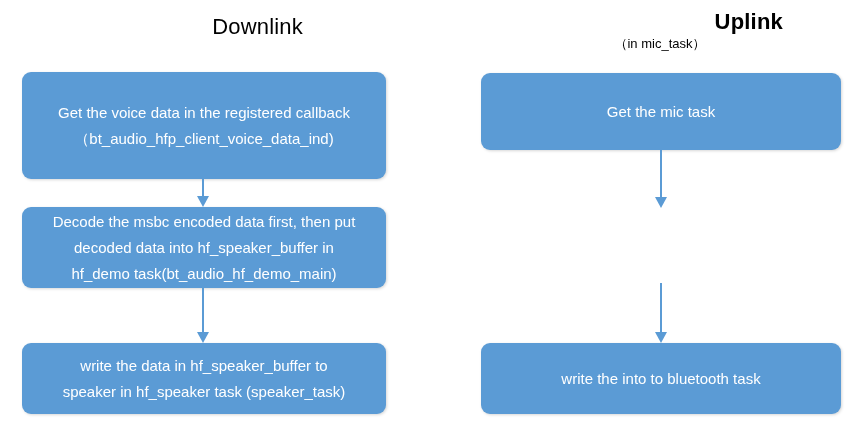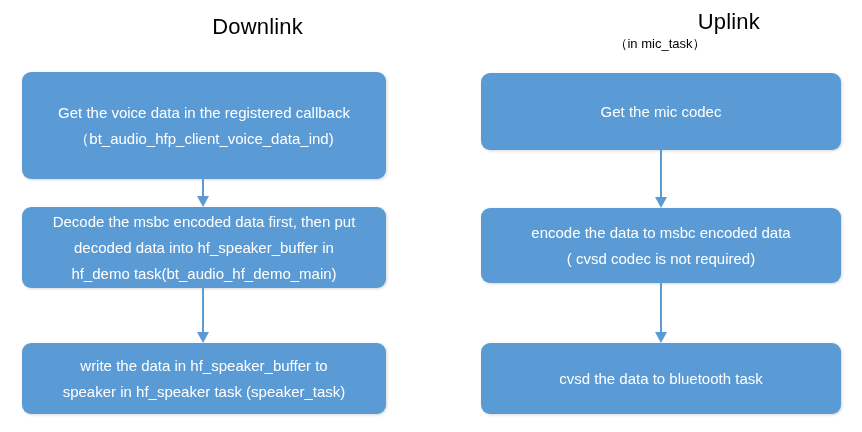--- a/index.html
+++ b/index.html
@@ -67,50 +67,46 @@
     overflow: visible;
   }
 </style>
 </head>
 <body>
 
 <div id="canvas">
 
   <div class="col-title" style="left:103px; top:14px; width:200px;">Downlink</div>
 
-  <div class="col-title" style="left:560px; top:9px; width:200px;">Uplink</div>
+  <div class="col-title" style="left:583px; top:9px; width:200px;font-weight:bold;">Uplink</div>
   <div class="col-subtitle" style="left:560px; top:36px; width:200px;">（in mic_task）</div>
 
   <div class="pbox" style="left:22px; top:72px; width:364px; height:107px;">
     <span class="ptext">Get the voice data in the registered callback
 （bt_audio_hfp_client_voice_data_ind)</span>
   </div>
 
   <div class="pbox" style="left:22px; top:207px; width:364px; height:81px;">
     <span class="ptext">Decode the msbc encoded data first, then put
 decoded data into hf_speaker_buffer in
 hf_demo task(bt_audio_hf_demo_main)</span>
   </div>
 
   <div class="pbox" style="left:22px; top:343px; width:364px; height:71px;">
     <span class="ptext">write the data in hf_speaker_buffer to
 speaker in hf_speaker task (speaker_task)</span>
   </div>
 
   <div class="pbox" style="left:481px; top:73px; width:360px; height:77px;">
-    <span class="ptext">Get the mic codec</span>
+    <span class="ptext">Get the mic task</span>
   </div>
 
-  <div class="pbox" style="left:481px; top:208px; width:360px; height:75px;">
-    <span class="ptext">encode the data to msbc encoded data
-( cvsd codec is not required)</span>
-  </div>
 
   <div class="pbox" style="left:481px; top:343px; width:360px; height:71px;">
-    <span class="ptext">cvsd the data to bluetooth  task</span>
+    <span class="ptext">write the into to bluetooth  task</span>
   </div>
 
   <div class="connector" style="left:195px; top:158px; width:16px; height:50px;">
     <svg width="16" height="50" viewBox="0 0 16 50" aria-hidden="true">
       <line x1="8" y1="0" x2="8" y2="39" stroke="#5B9BD5" stroke-width="2"></line>
       <polygon points="2,38 14,38 8,49" fill="#5B9BD5"></polygon>
     </svg>
   </div>
 
   <div class="connector" style="left:195px; top:288px; width:16px; height:56px;">

